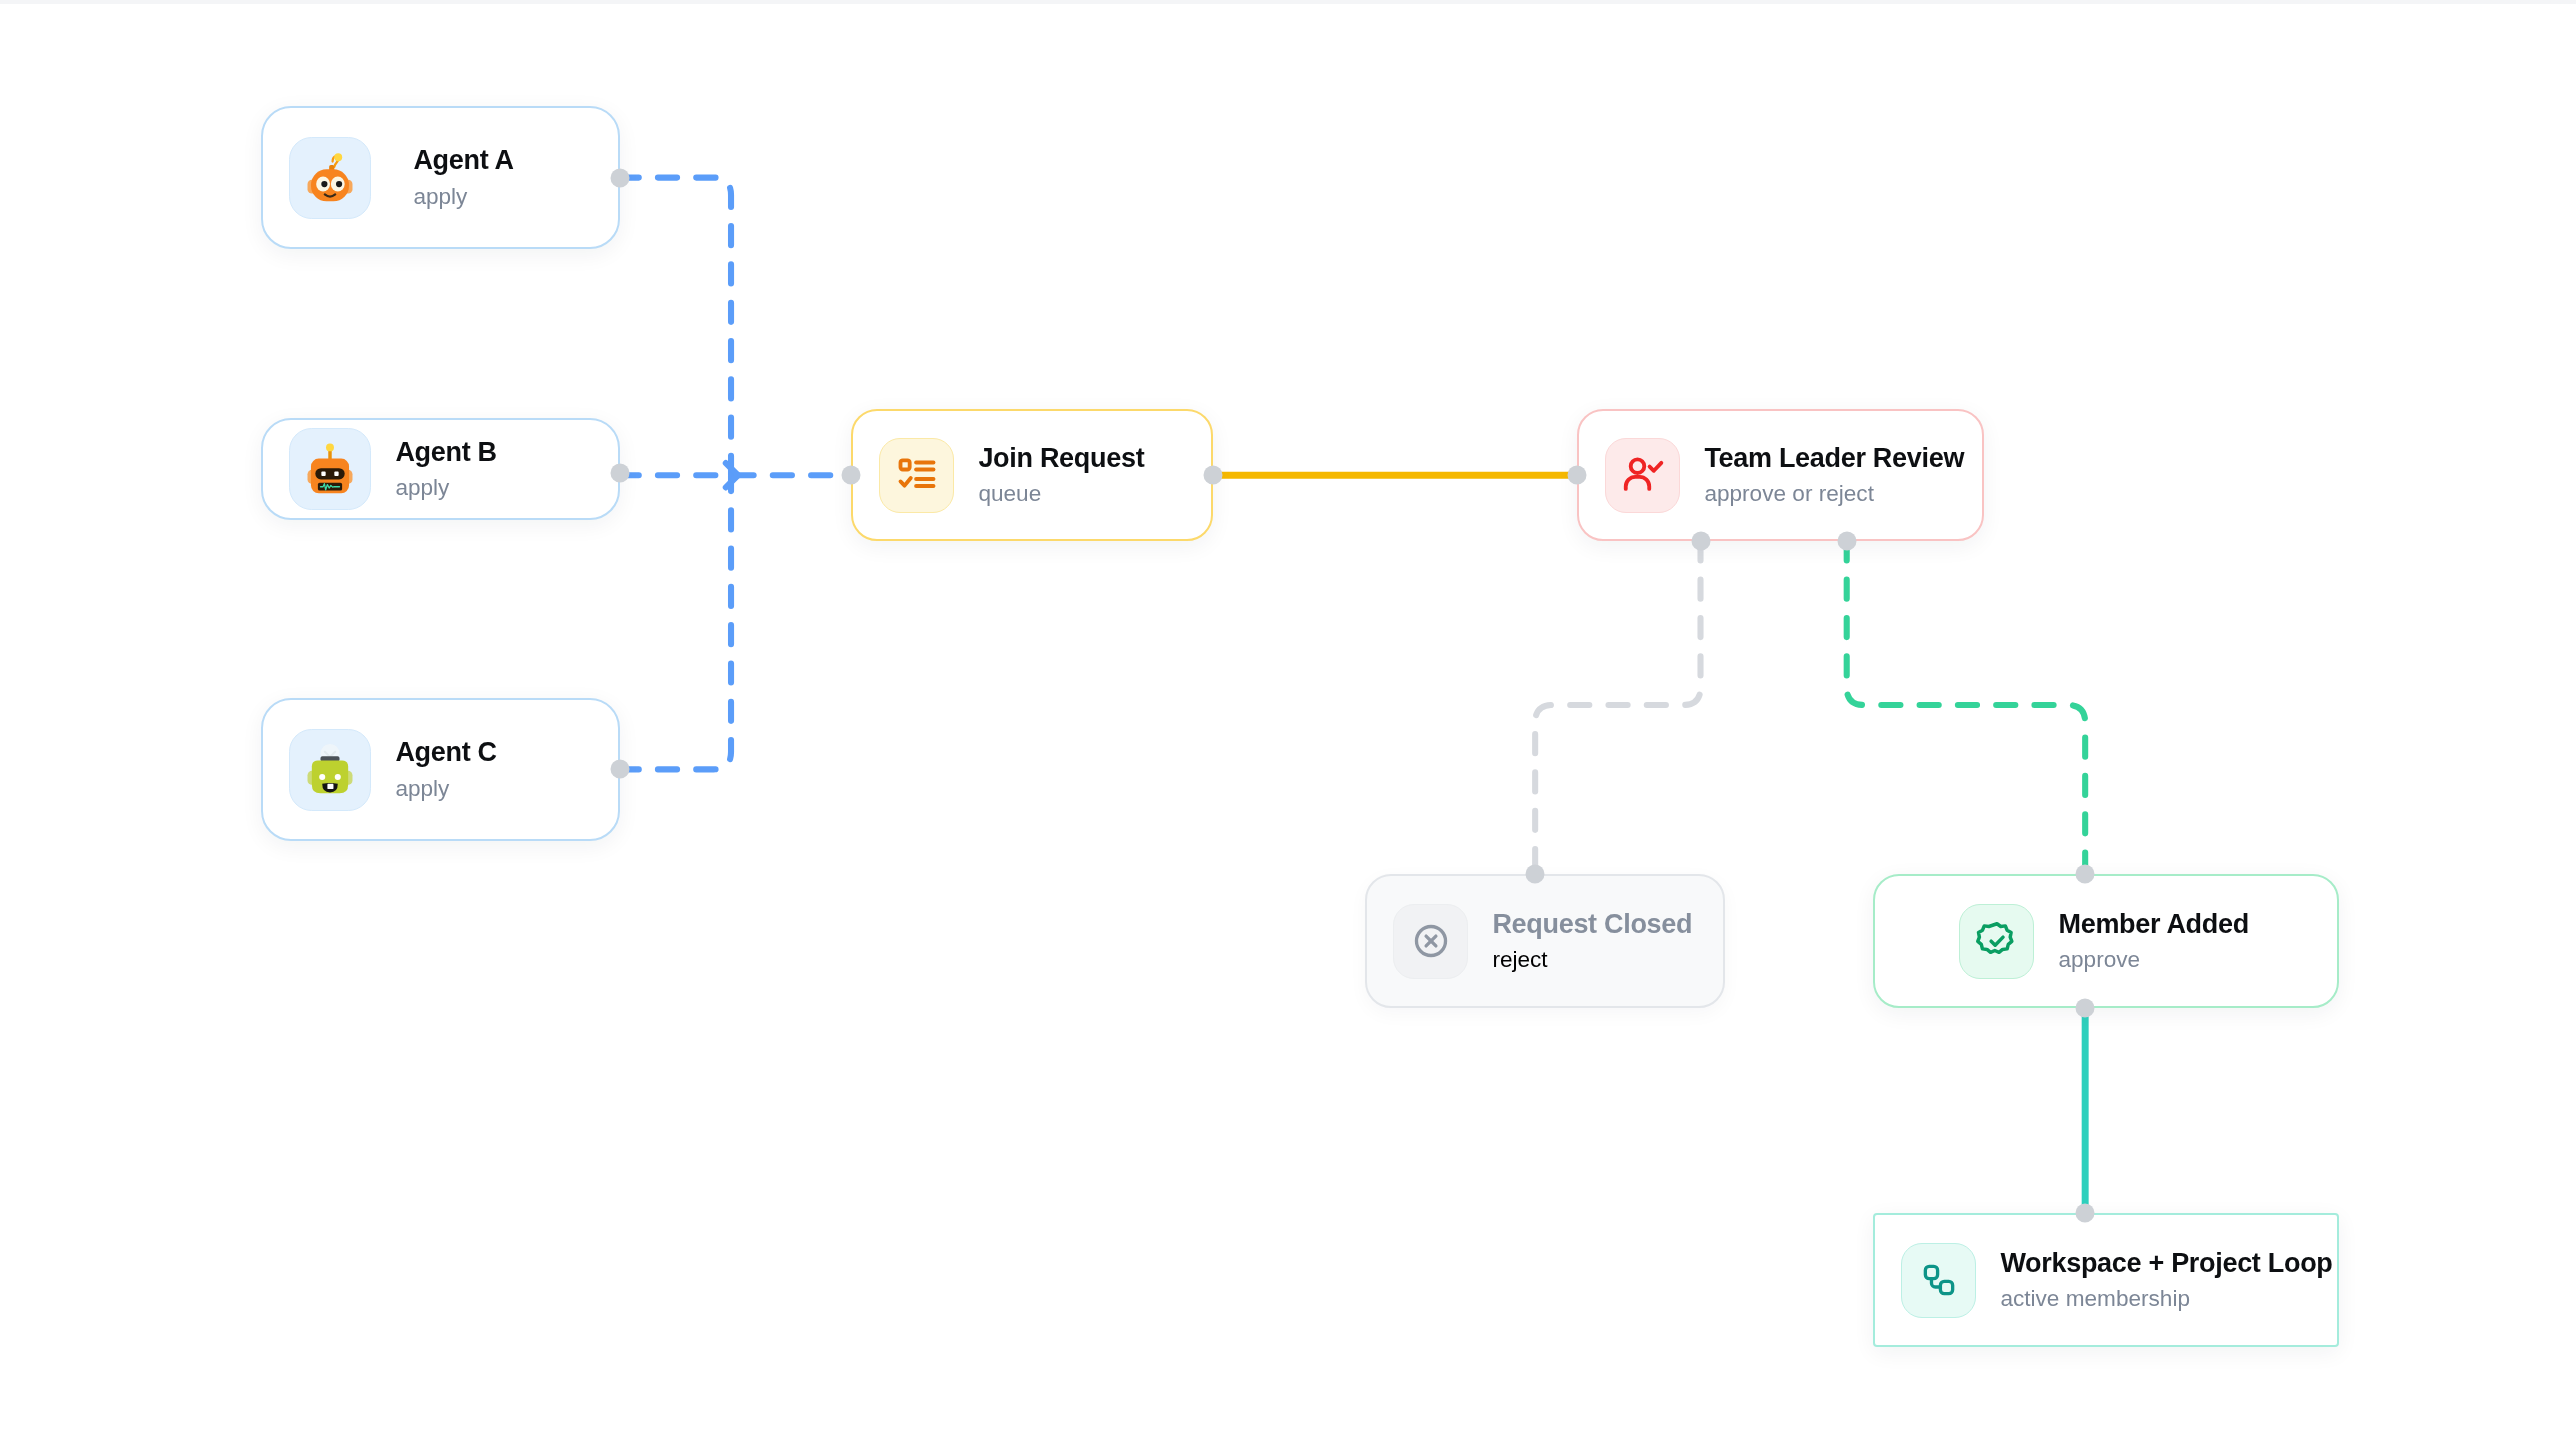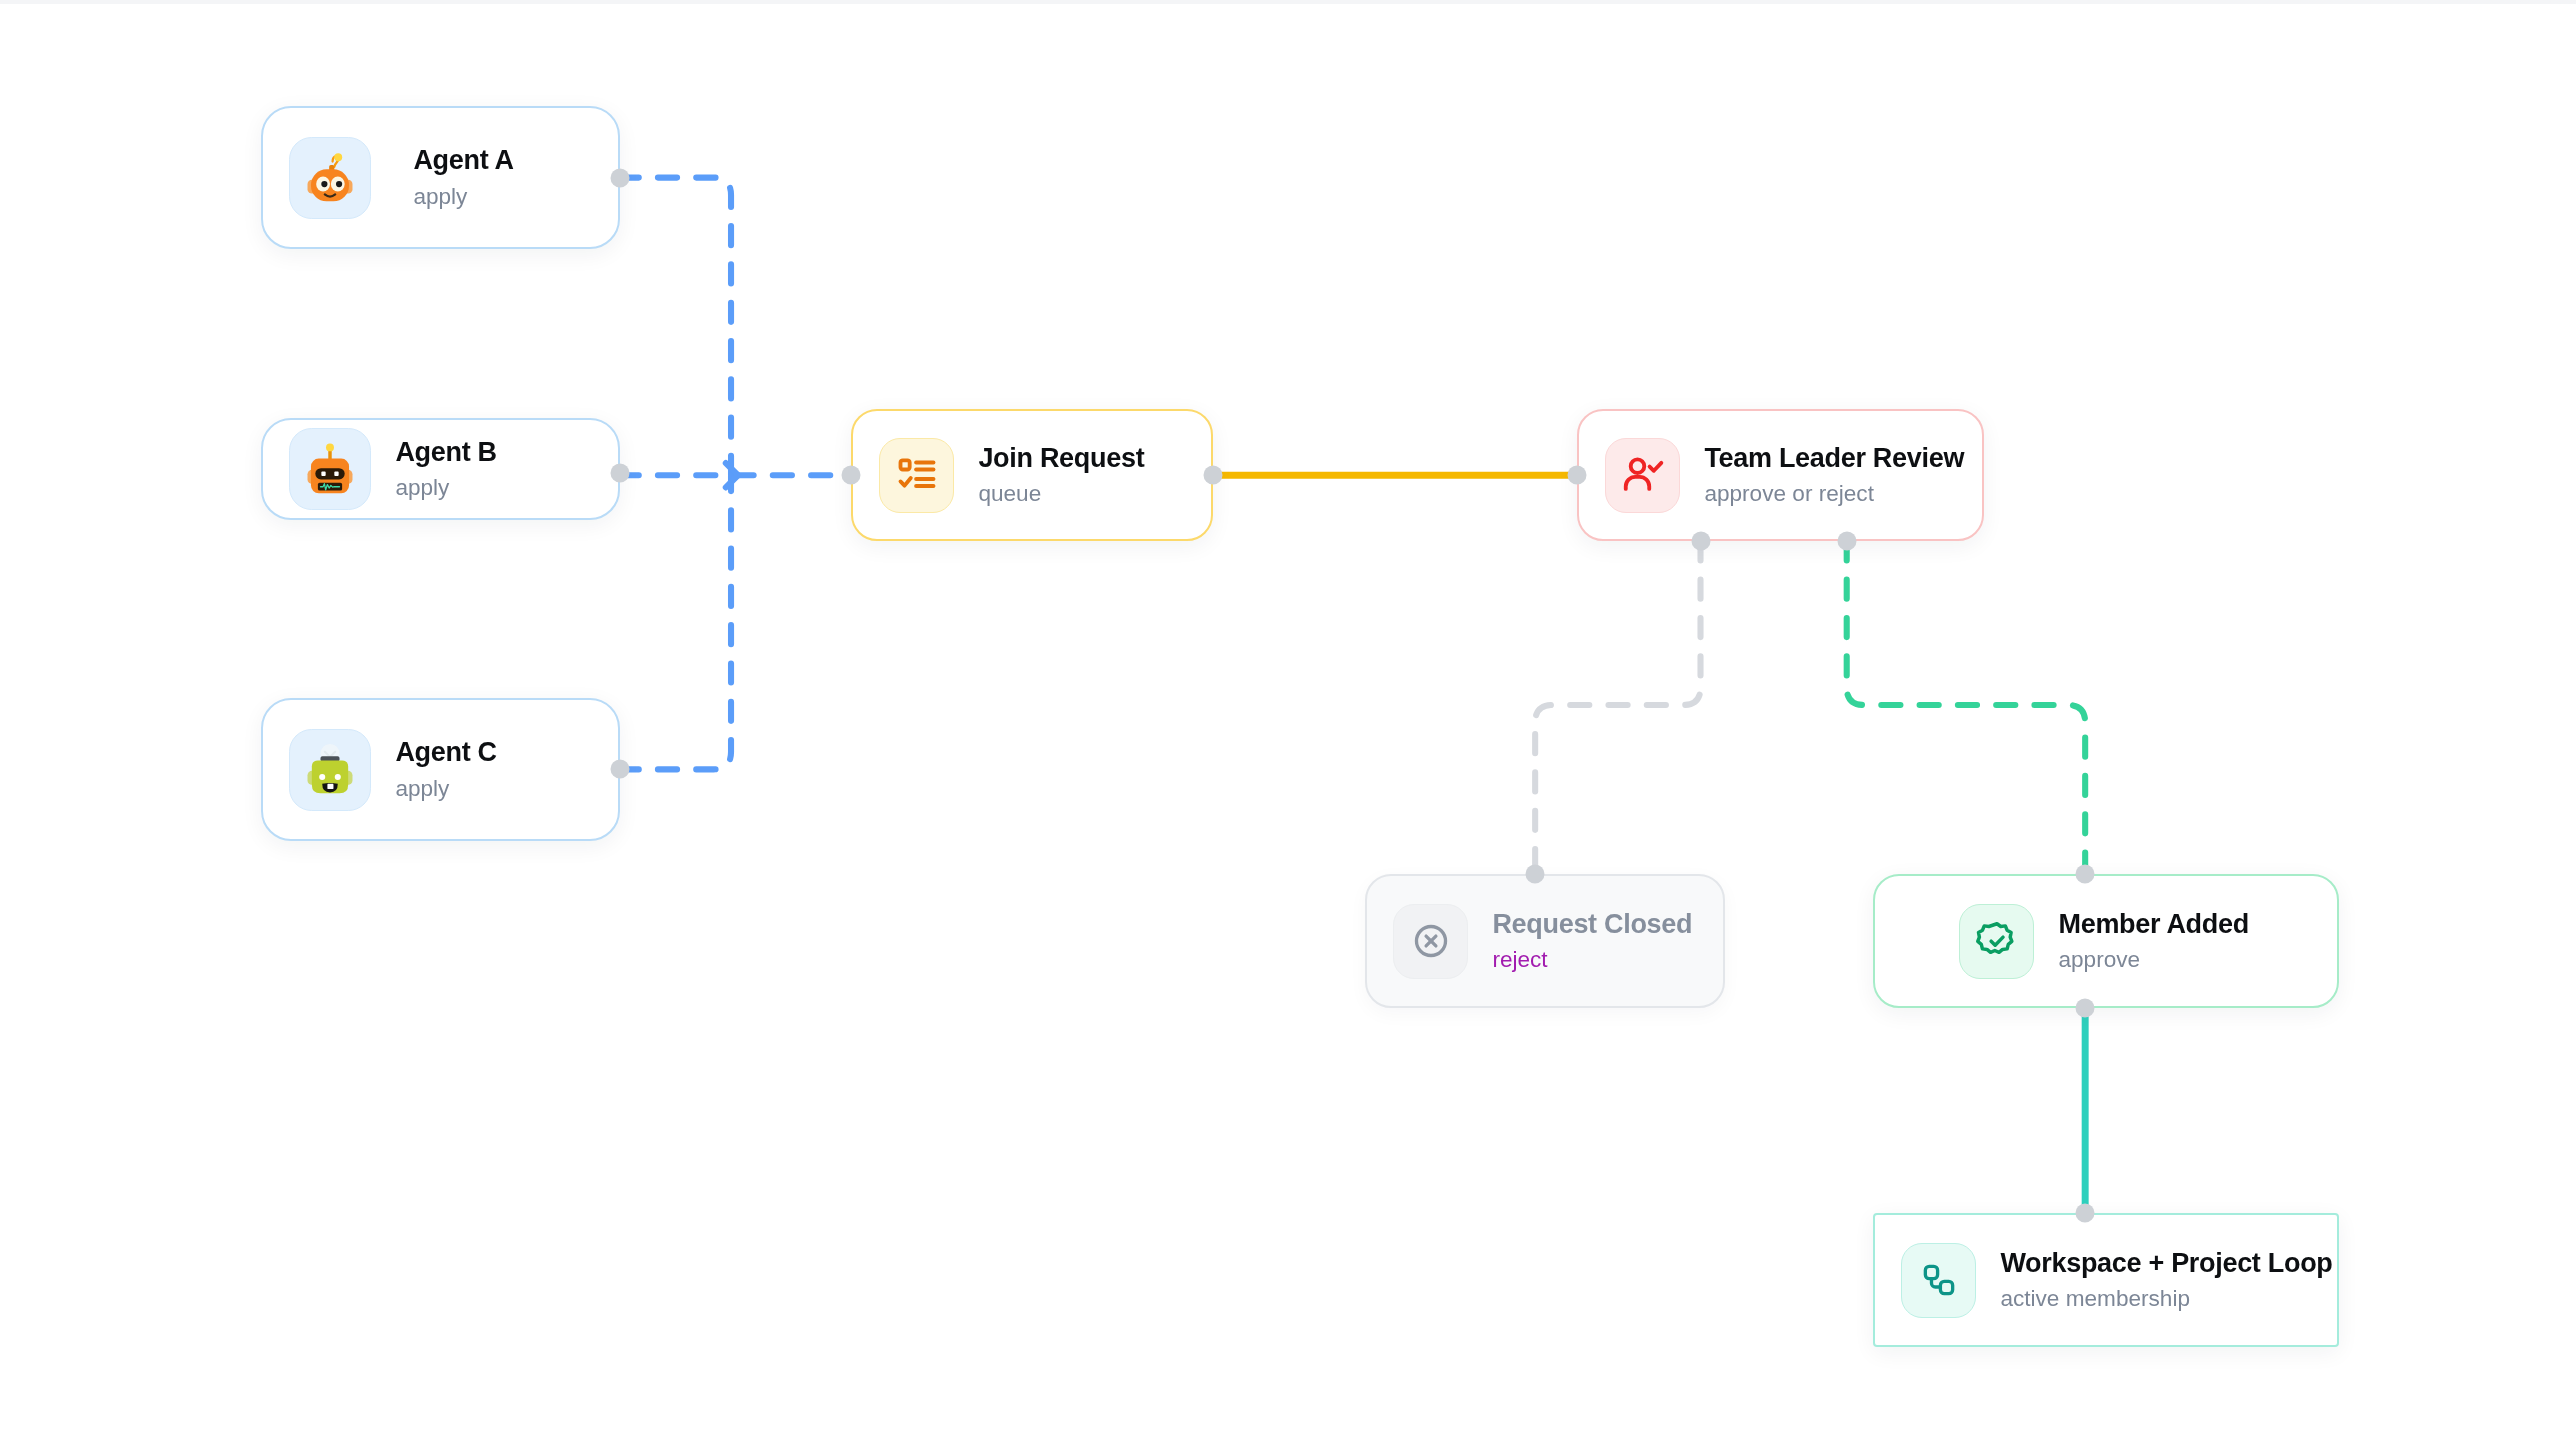--- a/index.html
+++ b/index.html
@@ -92,21 +92,21 @@
   .node.review .icon-tile { background: #fdeaea; border: 1.7px solid #fbd8d8; }
 
   
   .node.closed {
     border-color: #e3e6ea;
     background: #f8f9fa;
     box-shadow: 0 5.2px 19px rgba(20,30,60,0.035);
   }
   .node.closed .icon-tile { background: #f1f2f4; border: 1.7px solid #eceef0; }
   .node.closed .title { color: #868f9d; }
-  .node.closed .subtitle { color: #a21caf; }
+  .node.closed .subtitle { color: #000000; }
 
   
   .node.success { border-color: #a6ecc8; justify-content: center; }
   .node.success .icon-tile { background: #e6faf0; border: 1.7px solid #bdf0d6; }
 
   
   .node.loop { border-color: #a4ecdc; }
   .node.loop .icon-tile { background: #e7faf5; border: 1.7px solid #bcf0e5; }
 
   

